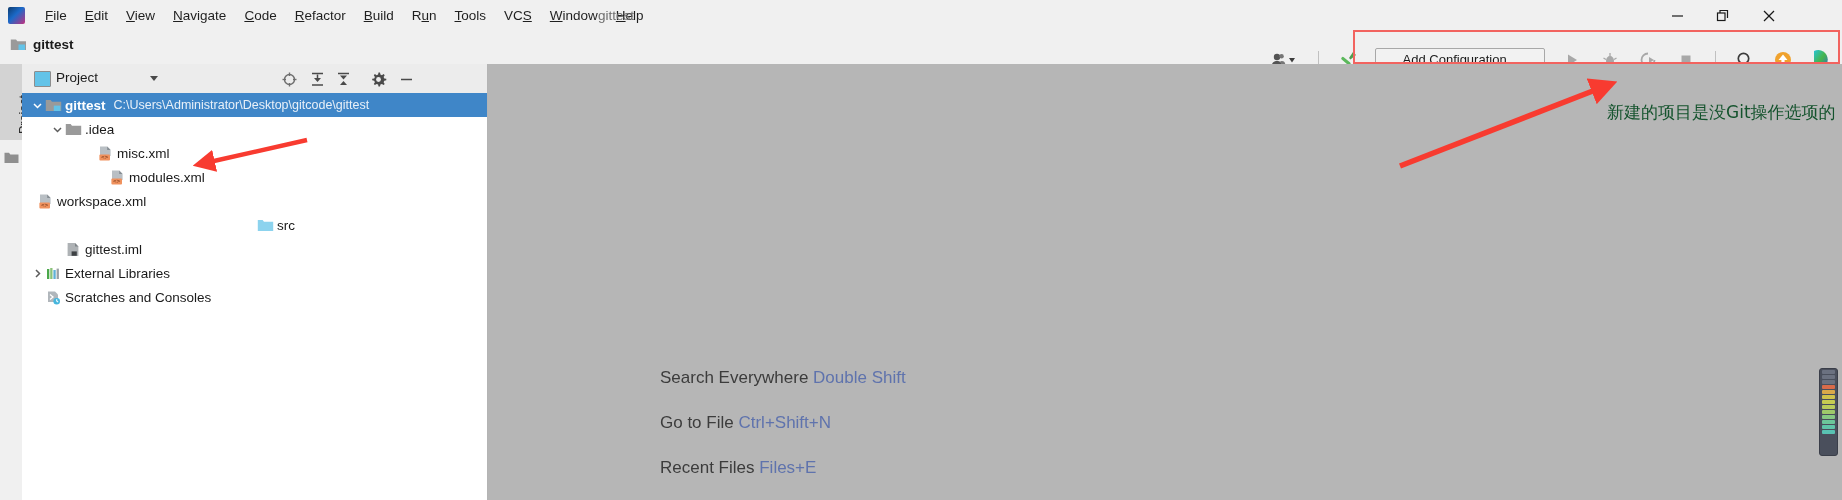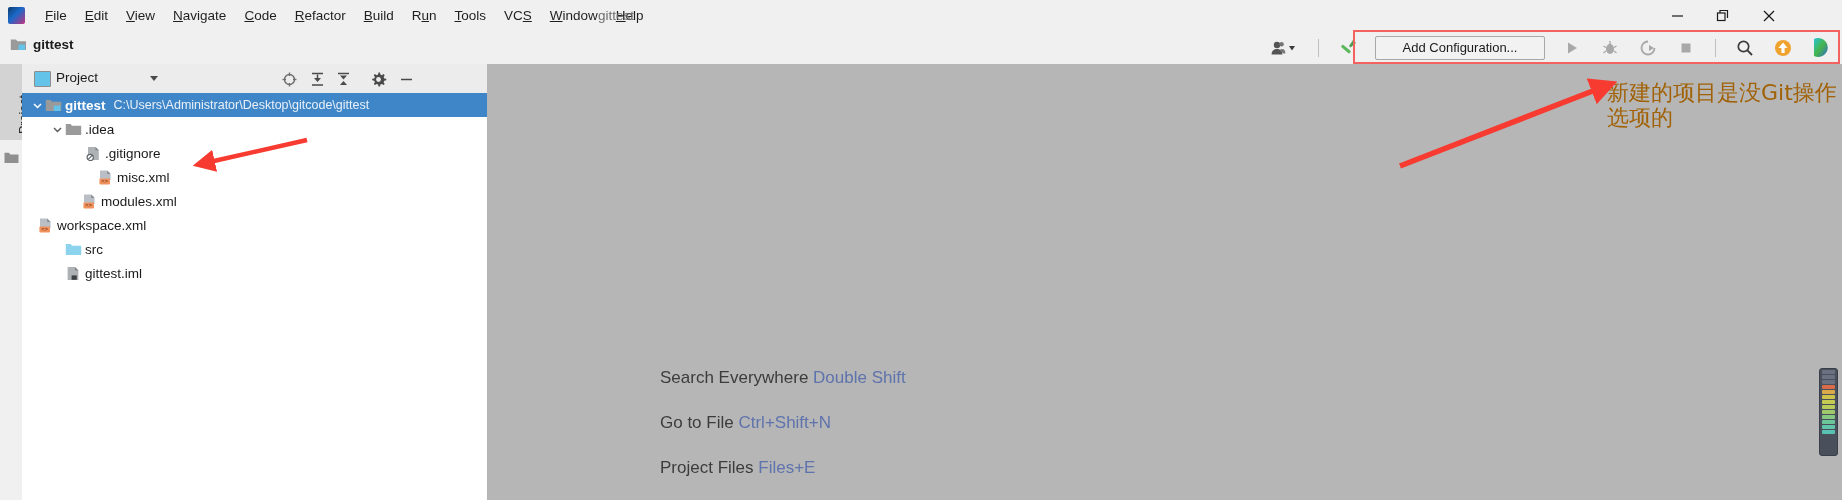--- a/index.html
+++ b/index.html
@@ -25,21 +25,21 @@
   .wctl{position:absolute;top:0;width:46px;height:31px;display:flex;align-items:center;justify-content:center;}
   .wctl svg{display:block;}
   .wc-min{right:142px;} .wc-max{right:96px;} .wc-close{right:50px;}
 
   
   .toolbar{position:absolute;left:0;top:31px;width:1842px;height:33px;background:#f0f0f0;
     border-bottom:1px solid #c8c8c8;}
   .proj-crumb{position:absolute;left:10px;top:6px;display:flex;align-items:center;gap:6px;}
   .crumb-label{font-size:13.5px;font-weight:bold;color:#1a1a1a;}
 
-  .tb-right{position:absolute;right:6px;top:2px;height:29px;display:flex;align-items:center;gap:8px;}
+  .tb-right{position:absolute;right:6px;top:14px;height:29px;display:flex;align-items:center;gap:8px;}
   .tb-btn{width:30px;height:27px;display:flex;align-items:center;justify-content:center;}
   .tb-sep{width:1px;height:18px;background:#c0c0c0;margin:0 6px;}
   .run-config{height:22px;min-width:148px;padding:0 10px;background:#f2f2f2;border:1px solid #a8a8a8;
     border-radius:2px;display:flex;align-items:center;justify-content:center;font-size:13px;color:#1a1a1a;
     margin:0 4px;white-space:nowrap;}
 
   
   .leftstrip{position:absolute;left:0;top:64px;width:22px;height:436px;background:#f0f0f0;
     border-right:1px solid #c8c8c8;}
   .strip-tab{position:absolute;left:0;top:0;width:22px;height:76px;background:#d3d3d3;
@@ -75,21 +75,21 @@
   .hint{font-size:17px;color:#3c3c3c;margin-bottom:25px;white-space:nowrap;}
   .hint .key{color:#5f73ad;margin-top:36px;}
 
   .stripe{position:absolute;right:4px;top:304px;width:17px;height:86px;background:#4a4f5c;
     border-radius:3px;border:1px solid #3a3e49;overflow:hidden;}
   .stripe .seg{height:4px;margin:1px 2px;border-radius:1px;}
 
   
   .annot-box{position:absolute;left:1353px;top:30px;width:487px;height:34px;
     border:2px solid #f2635f;box-sizing:border-box;pointer-events:none;}
-  .annot-text{position:absolute;left:1607px;top:80px;width:235px;color:#a16207;font-size:22px;
+  .annot-text{position:absolute;left:1607px;top:100px;width:235px;color:#14532d;font-size:17px;
     line-height:25px;font-family:"DejaVu Sans",sans-serif;}
   .arrowsvg{position:absolute;left:0;top:0;width:1842px;height:500px;pointer-events:none;}
 </style>
 </head>
 <body>
 
 <div id="app">
 
   <div class="menubar">
     <div class="ij-logo">
@@ -299,45 +299,33 @@
               <polyline points="2,4 5.5,7.5 9,4" fill="none" stroke="#5c5c5c" stroke-width="1.5"></polyline>
             </svg>
           </span>
           <span class="nodeicon">
             <svg width="17" height="15" viewBox="0 0 17 15">
               <path d="M0.8 2 L5.6 2 L7 3.7 L16.2 3.7 L16.2 13 L0.8 13 Z" fill="#9a9a9a"></path>
             </svg>
           </span>
           <span class="nodelabel">.idea</span>
         </div>
-        <div class="row" style="padding-left: 48px;">
-          <span class="twisty"></span>
-          <span class="nodeicon">
-            <svg width="17" height="15" viewBox="0 0 17 15">
-              <path d="M3 1 L10.5 1 L13.8 4.3 L13.8 14 L3 14 Z" fill="#aeb2b5"></path>
-              <path d="M10.5 1 L13.8 4.3 L10.5 4.3 Z" fill="#7f8589"></path>
-              <circle cx="5.2" cy="11.4" r="3.1" fill="#fff" stroke="#5d6368" stroke-width="1.2"></circle>
-              <line x1="3.2" y1="13.4" x2="7.2" y2="9.4" stroke="#5d6368" stroke-width="1.2"></line>
-            </svg>
-          </span>
-          <span class="nodelabel">.gitignore</span>
-        </div>
         <div class="row" style="padding-left: 60px;">
           <span class="twisty"></span>
           <span class="nodeicon">
             <svg width="17" height="15" viewBox="0 0 17 15">
               <path d="M3 0.6 L10.2 0.6 L13.6 4 L13.6 10 L3 10 Z" fill="#b9bfc4"></path>
               <path d="M10.2 0.6 L13.6 4 L10.2 4 Z" fill="#868d93"></path>
               <rect x="2.4" y="8.4" width="10.6" height="6.2" rx="1" fill="#f0925e"></rect>
               <text x="7.7" y="13.3" font-size="6" font-family="DejaVu Sans Mono, monospace" fill="#6b2f12" text-anchor="middle">&lt;&gt;</text>
             </svg>
           </span>
           <span class="nodelabel">misc.xml</span>
         </div>
-        <div class="row" style="padding-left: 44px;">
+        <div class="row" style="padding-left: 72px;">
           <span class="twisty"></span>
           <span class="nodeicon">
             <svg width="17" height="15" viewBox="0 0 17 15">
               <path d="M3 0.6 L10.2 0.6 L13.6 4 L13.6 10 L3 10 Z" fill="#b9bfc4"></path>
               <path d="M10.2 0.6 L13.6 4 L10.2 4 Z" fill="#868d93"></path>
               <rect x="2.4" y="8.4" width="10.6" height="6.2" rx="1" fill="#f0925e"></rect>
               <text x="7.7" y="13.3" font-size="6" font-family="DejaVu Sans Mono, monospace" fill="#6b2f12" text-anchor="middle">&lt;&gt;</text>
             </svg>
           </span>
           <span class="nodelabel">modules.xml</span>
@@ -347,48 +335,77 @@
           <span class="nodeicon">
             <svg width="17" height="15" viewBox="0 0 17 15">
               <path d="M3 0.6 L10.2 0.6 L13.6 4 L13.6 10 L3 10 Z" fill="#b9bfc4"></path>
               <path d="M10.2 0.6 L13.6 4 L10.2 4 Z" fill="#868d93"></path>
               <rect x="2.4" y="8.4" width="10.6" height="6.2" rx="1" fill="#f0925e"></rect>
               <text x="7.7" y="13.3" font-size="6" font-family="DejaVu Sans Mono, monospace" fill="#6b2f12" text-anchor="middle">&lt;&gt;</text>
             </svg>
           </span>
           <span class="nodelabel">workspace.xml</span>
         </div>
-        <div class="row" style="padding-left: 28px;">
+        <div class="row" style="padding-left: 28px; justify-content: center;">
           <span class="twisty"></span>
           <span class="nodeicon">
             <svg width="17" height="15" viewBox="0 0 17 15">
               <path d="M0.8 2 L5.6 2 L7 3.7 L16.2 3.7 L16.2 13 L0.8 13 Z" fill="#8cd3ee"></path>
             </svg>
           </span>
           <span class="nodelabel">src</span>
         </div>
         <div class="row" style="padding-left: 28px;">
           <span class="twisty"></span>
           <span class="nodeicon">
             <svg width="17" height="15" viewBox="0 0 17 15">
               <path d="M2.6 1 L10 1 L13.4 4.4 L13.4 14 L2.6 14 Z" fill="#aeb2b5"></path>
               <path d="M10 1 L13.4 4.4 L10 4.4 Z" fill="#7f8589"></path>
               <rect x="6.6" y="9.4" width="5.2" height="4.4" fill="#3e4144"></rect>
             </svg>
           </span>
           <span class="nodelabel">gittest.iml</span>
+        </div>
+        <div class="row" style="padding-left: 8px;">
+          <span class="twisty">
+            <svg width="11" height="11" viewBox="0 0 11 11">
+              <polyline points="4,2 7.5,5.5 4,9" fill="none" stroke="#5c5c5c" stroke-width="1.5"></polyline>
+            </svg>
+          </span>
+          <span class="nodeicon">
+            <svg width="17" height="15" viewBox="0 0 17 15">
+              <rect x="2" y="3" width="2.3" height="10" fill="#4aa84a"></rect>
+              <rect x="5.2" y="2" width="2.3" height="11" fill="#8ac27a"></rect>
+              <rect x="8.4" y="4" width="2.3" height="9" fill="#5fb0d6"></rect>
+              <rect x="11.6" y="2.6" width="2.3" height="10.4" fill="#9aa0a6"></rect>
+            </svg>
+          </span>
+          <span class="nodelabel">External Libraries</span>
+        </div>
+        <div class="row" style="padding-left: 8px;">
+          <span class="twisty"></span>
+          <span class="nodeicon">
+            <svg width="17" height="15" viewBox="0 0 17 15">
+              <path d="M3 1.5 L10 1.5 L13 4.5 L13 12 L3 12 Z" fill="#b0b6bb"></path>
+              <path d="M5 4.5 L8 7 L5 9.5" fill="none" stroke="#fff" stroke-width="1.3"></path>
+              <circle cx="11.7" cy="11.3" r="3.3" fill="#46b6dd"></circle>
+              <line x1="11.7" y1="9.3" x2="11.7" y2="11.3" stroke="#fff" stroke-width="1.1"></line>
+              <line x1="11.7" y1="11.3" x2="13.2" y2="11.9" stroke="#fff" stroke-width="1.1"></line>
+            </svg>
+          </span>
+          <span class="nodelabel">Scratches and Consoles</span>
         </div>
       </div>
   </div>
 
   <div class="editor">
     <div class="hints" id="hints">
         <div class="hint"><span>Search Everywhere</span> <span class="key">Double Shift</span></div>
         <div class="hint"><span>Go to File</span> <span class="key">Ctrl+Shift+N</span></div>
-        <div class="hint"><span>Project Files</span> <span class="key">Files+E</span></div>
+        <div class="hint"><span>Recent Files</span> <span class="key">Files+E</span></div>
       </div>
     <div class="stripe" id="stripe">
         <div class="seg" style="background: rgb(107, 113, 128);"></div>
         <div class="seg" style="background: rgb(107, 113, 128);"></div>
         <div class="seg" style="background: rgb(107, 113, 128);"></div>
         <div class="seg" style="background: rgb(217, 107, 74);"></div>
         <div class="seg" style="background: rgb(217, 169, 74);"></div>
         <div class="seg" style="background: rgb(207, 194, 74);"></div>
         <div class="seg" style="background: rgb(198, 204, 82);"></div>
         <div class="seg" style="background: rgb(185, 204, 90);"></div>

